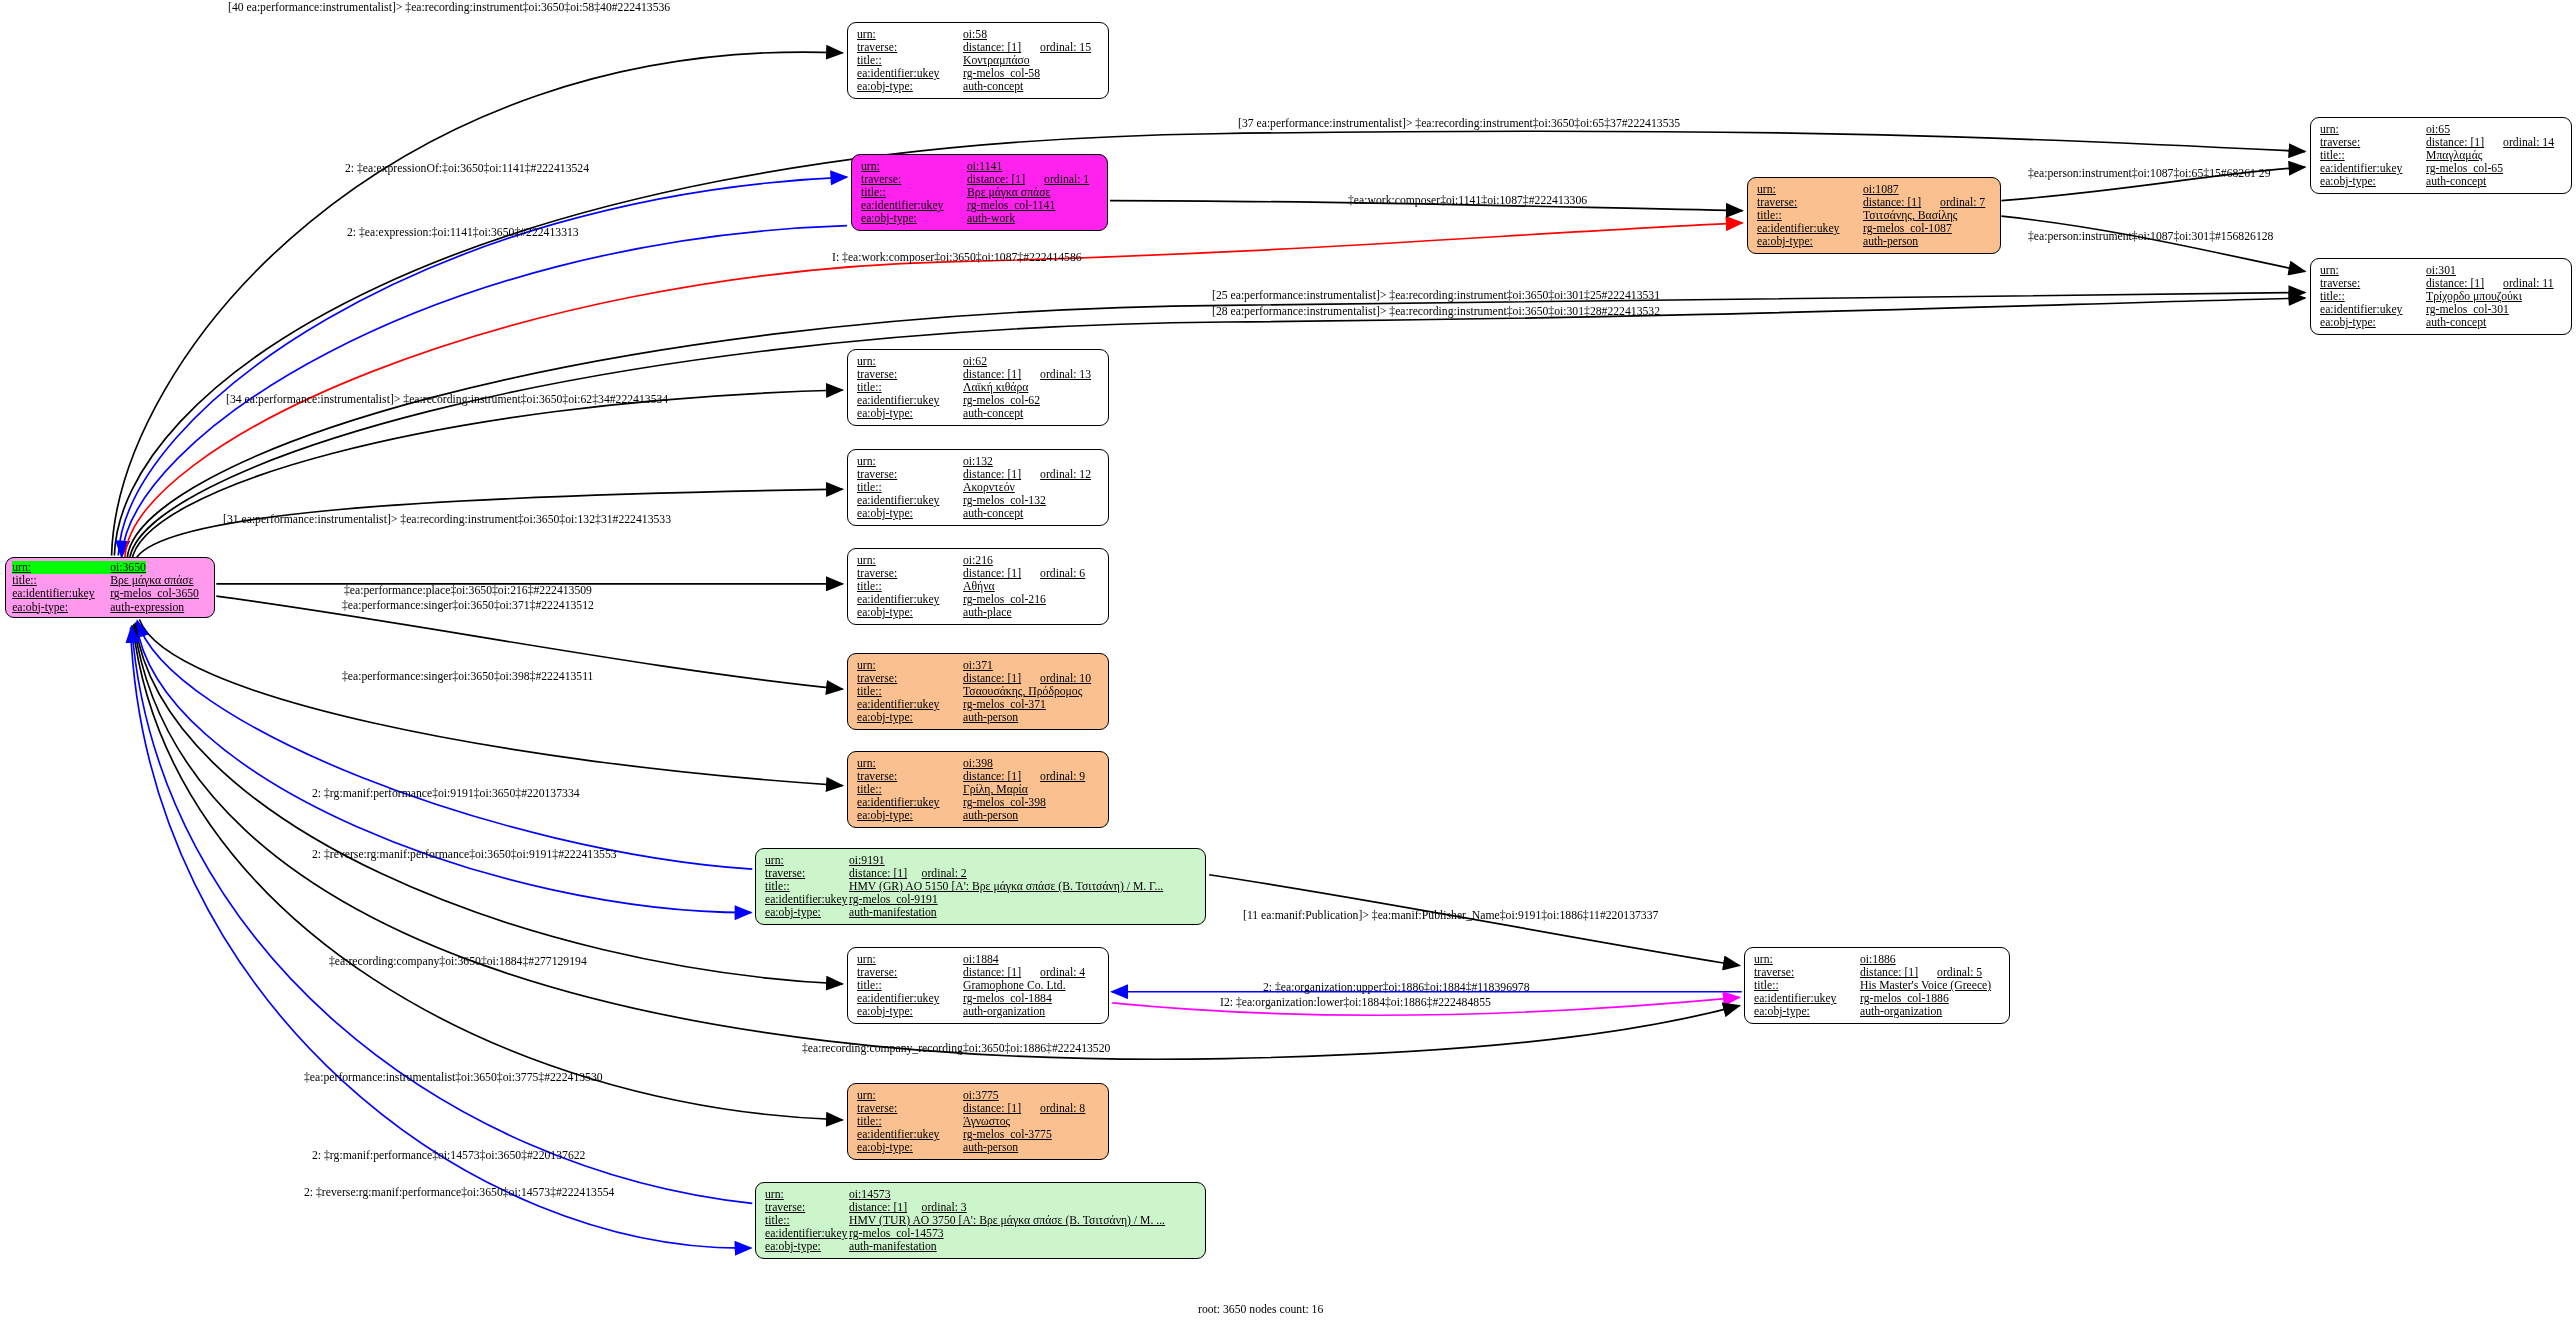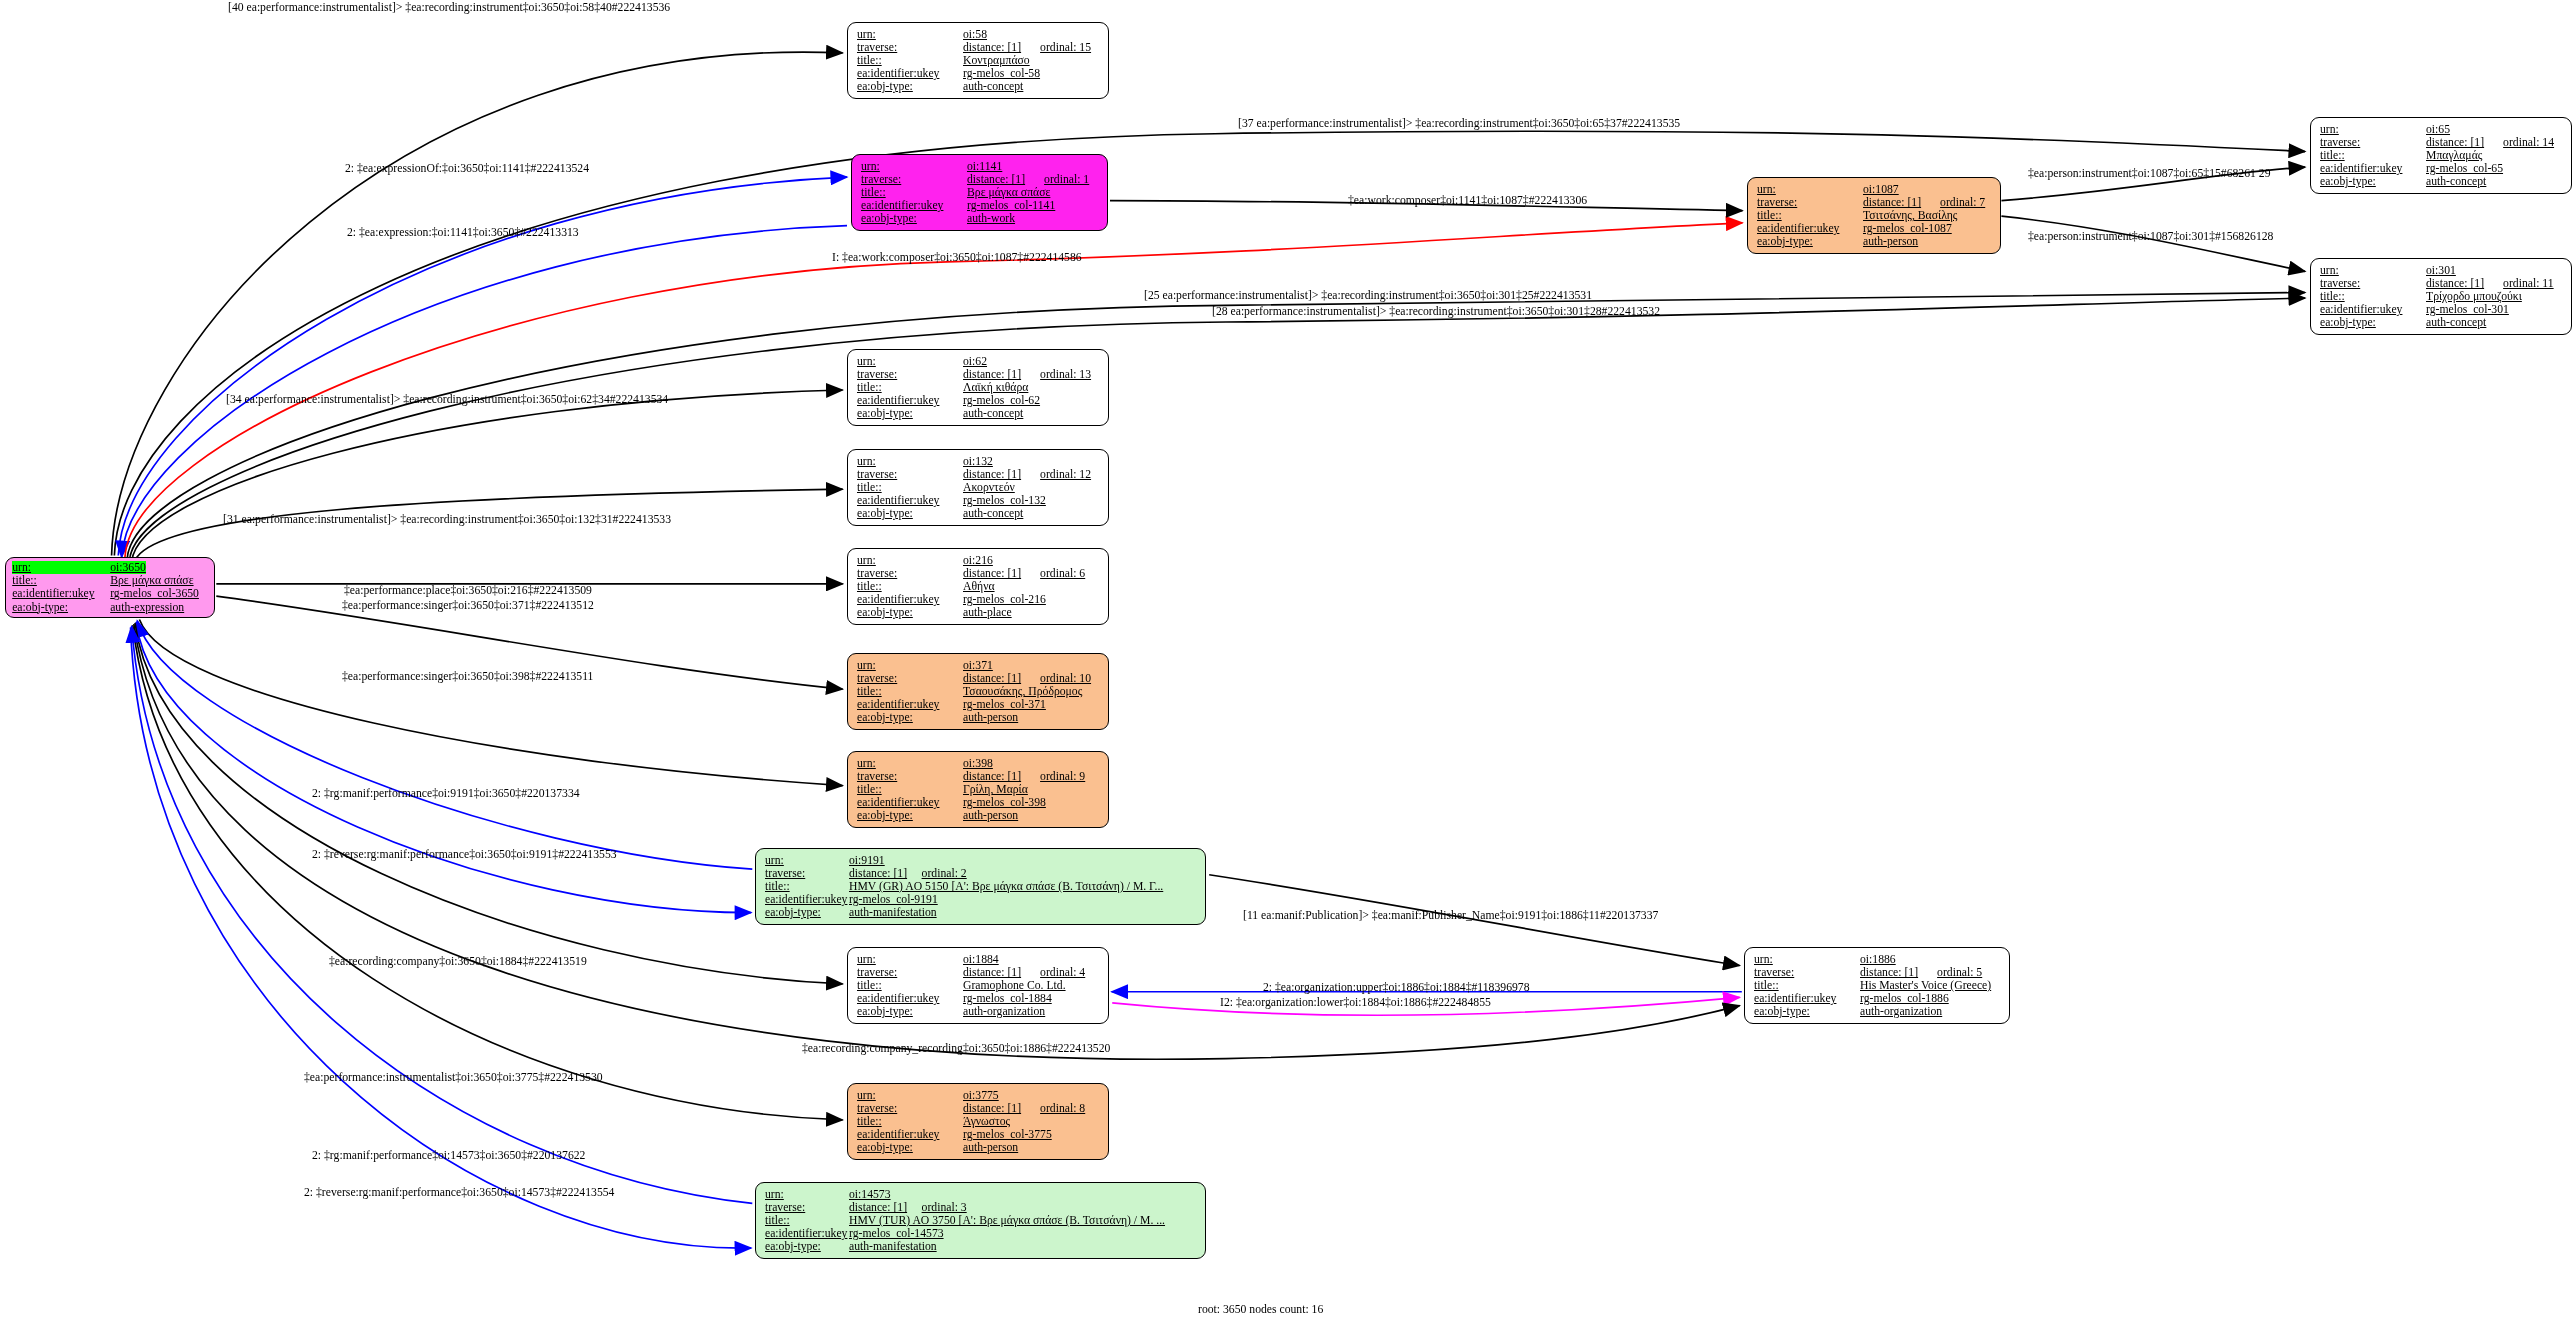--- a/index.html
+++ b/index.html
@@ -643,31 +643,31 @@
   </div>
 
   <div class="edge-label" style="left:228px;top:1.1px;">[40 ea:performance:instrumentalist]&gt; ‡ea:recording:instrument‡oi:3650‡oi:58‡40#222413536</div>
   <div class="edge-label" style="left:1218px;top:117px;padding-left:20px;">[37 ea:performance:instrumentalist]&gt; ‡ea:recording:instrument‡oi:3650‡oi:65‡37#222413535</div>
   <div class="edge-label" style="left:345px;top:162px;">2: ‡ea:expressionOf:‡oi:3650‡oi:1141‡#222413524</div>
   <div class="edge-label" style="left:1348px;top:194px;">‡ea:work:composer‡oi:1141‡oi:1087‡#222413306</div>
   <div class="edge-label" style="left:2028px;top:167px;">‡ea:person:instrument‡oi:1087‡oi:65‡15#68261 29</div>
   <div class="edge-label" style="left:347px;top:226px;">2: ‡ea:expression:‡oi:1141‡oi:3650‡#222413313</div>
   <div class="edge-label" style="left:2028px;top:230px;">‡ea:person:instrument‡oi:1087‡oi:301‡#156826128</div>
   <div class="edge-label" style="left:832px;top:251px;">I: ‡ea:work:composer‡oi:3650‡oi:1087‡#222414586</div>
-  <div class="edge-label" style="left:1144px;top:289px;">[25 ea:performance:instrumentalist]&gt; ‡ea:recording:instrument‡oi:3650‡oi:301‡25#222413531</div>
+  <div class="edge-label" style="left:1212px;top:289px;">[25 ea:performance:instrumentalist]&gt; ‡ea:recording:instrument‡oi:3650‡oi:301‡25#222413531</div>
   <div class="edge-label" style="left:1212px;top:305px;">[28 ea:performance:instrumentalist]&gt; ‡ea:recording:instrument‡oi:3650‡oi:301‡28#222413532</div>
   <div class="edge-label" style="left:226px;top:393px;">[34 ea:performance:instrumentalist]&gt; ‡ea:recording:instrument‡oi:3650‡oi:62‡34#222413534</div>
   <div class="edge-label" style="left:223px;top:513px;">[31 ea:performance:instrumentalist]&gt; ‡ea:recording:instrument‡oi:3650‡oi:132‡31#222413533</div>
   <div class="edge-label" style="left:344px;top:584px;">‡ea:performance:place‡oi:3650‡oi:216‡#222413509</div>
   <div class="edge-label" style="left:342px;top:599px;">‡ea:performance:singer‡oi:3650‡oi:371‡#222413512</div>
   <div class="edge-label" style="left:342px;top:670px;">‡ea:performance:singer‡oi:3650‡oi:398‡#222413511</div>
   <div class="edge-label" style="left:312px;top:787px;">2: ‡rg:manif:performance‡oi:9191‡oi:3650‡#220137334</div>
   <div class="edge-label" style="left:312px;top:848px;">2: ‡reverse:rg:manif:performance‡oi:3650‡oi:9191‡#222413553</div>
   <div class="edge-label" style="left:1243px;top:909px;">[11 ea:manif:Publication]&gt; ‡ea:manif:Publisher_Name‡oi:9191‡oi:1886‡11#220137337</div>
-  <div class="edge-label" style="left:329px;top:955px;">‡ea:recording:company‡oi:3650‡oi:1884‡#222413519</div>
+  <div class="edge-label" style="left:329px;top:955px;">‡ea:recording:company‡oi:3650‡oi:1884‡#277129194</div>
   <div class="edge-label" style="left:1263px;top:981px;">2: ‡ea:organization:upper‡oi:1886‡oi:1884‡#118396978</div>
   <div class="edge-label" style="left:1220px;top:996px;">I2: ‡ea:organization:lower‡oi:1884‡oi:1886‡#222484855</div>
   <div class="edge-label" style="left:802px;top:1042px;">‡ea:recording:company_recording‡oi:3650‡oi:1886‡#222413520</div>
   <div class="edge-label" style="left:304px;top:1071px;">‡ea:performance:instrumentalist‡oi:3650‡oi:3775‡#222413530</div>
   <div class="edge-label" style="left:312px;top:1149px;">2: ‡rg:manif:performance‡oi:14573‡oi:3650‡#220137622</div>
   <div class="edge-label" style="left:304px;top:1186px;">2: ‡reverse:rg:manif:performance‡oi:3650‡oi:14573‡#222413554</div>
 
   <div class="footer" style="left:1198px;top:1303px;">root: 3650 nodes count: 16</div>
 
 </div>

